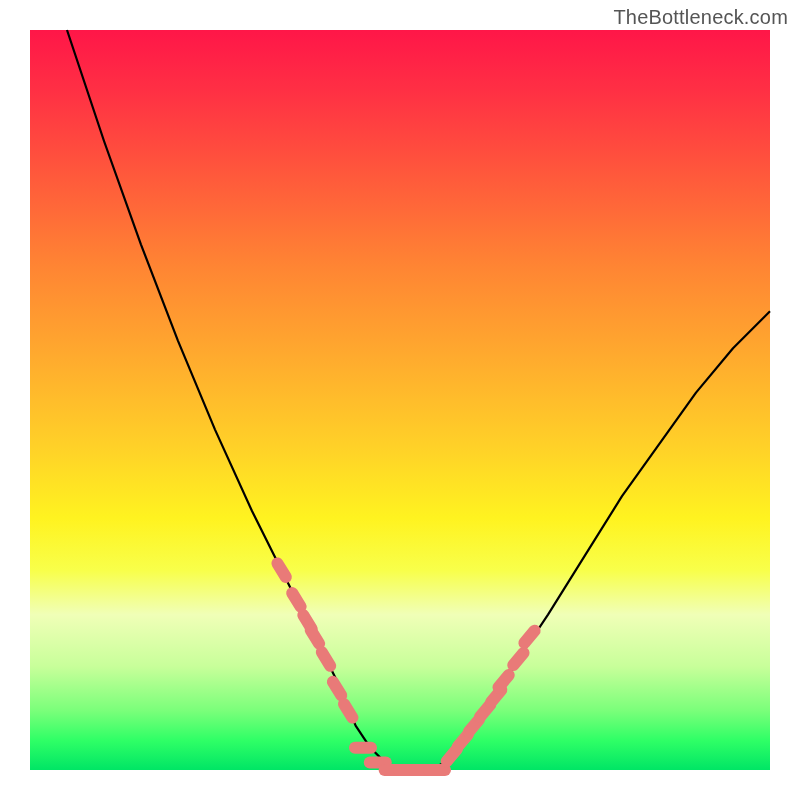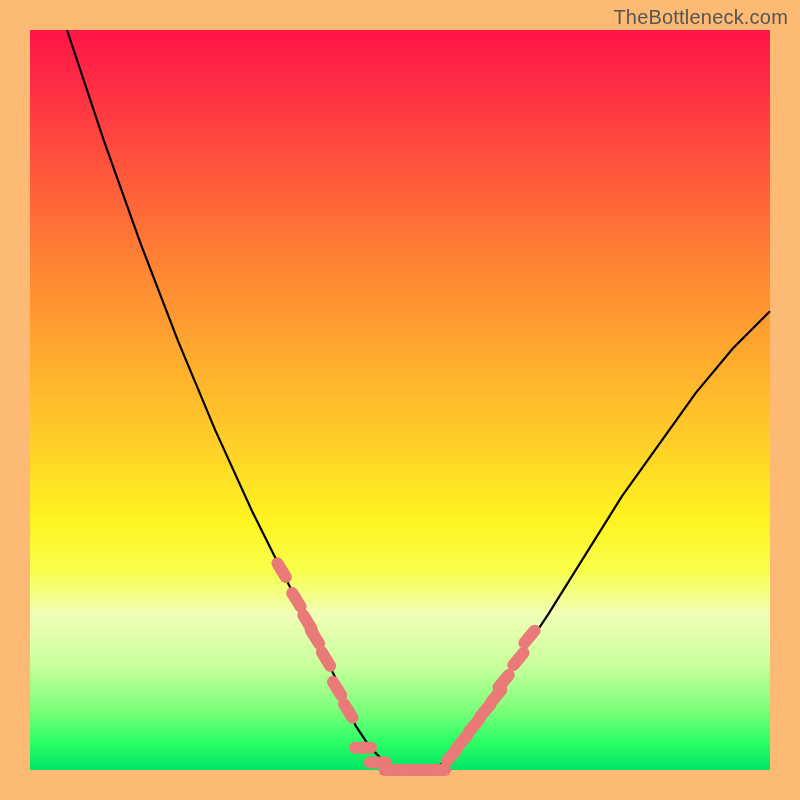--- a/index.html
+++ b/index.html
@@ -10,21 +10,21 @@
     background: #000;
     overflow: hidden;
     font-family: Arial, Helvetica, sans-serif;
   }
   .frame {
     position: absolute;
     left: 0;
     top: 0;
     width: 800px;
     height: 800px;
-    background: #fdba74;
+    background: #ffffff;
   }
   .plot {
     position: absolute;
     left: 30px;
     top: 30px;
     width: 740px;
     height: 740px;
     
     background: linear-gradient(
       to bottom,

